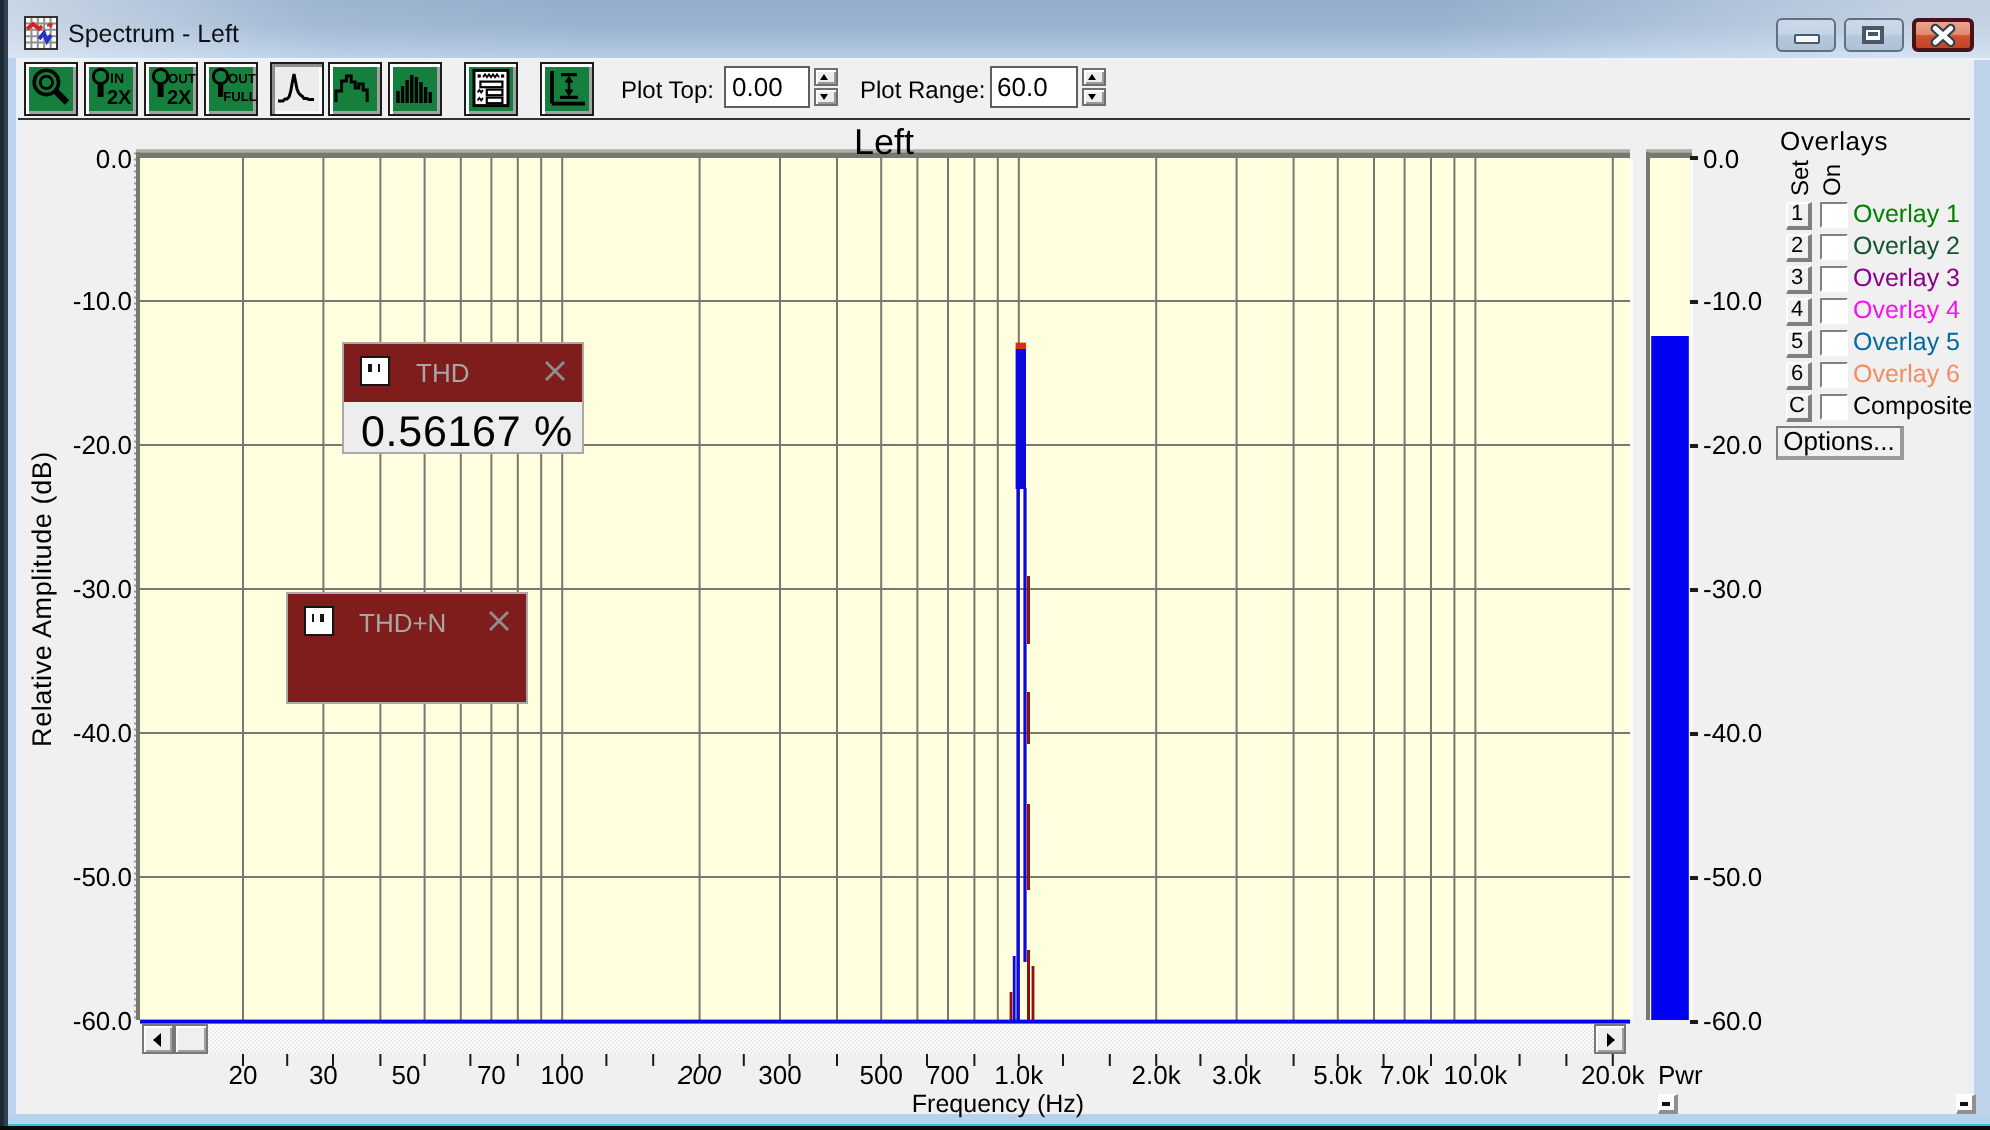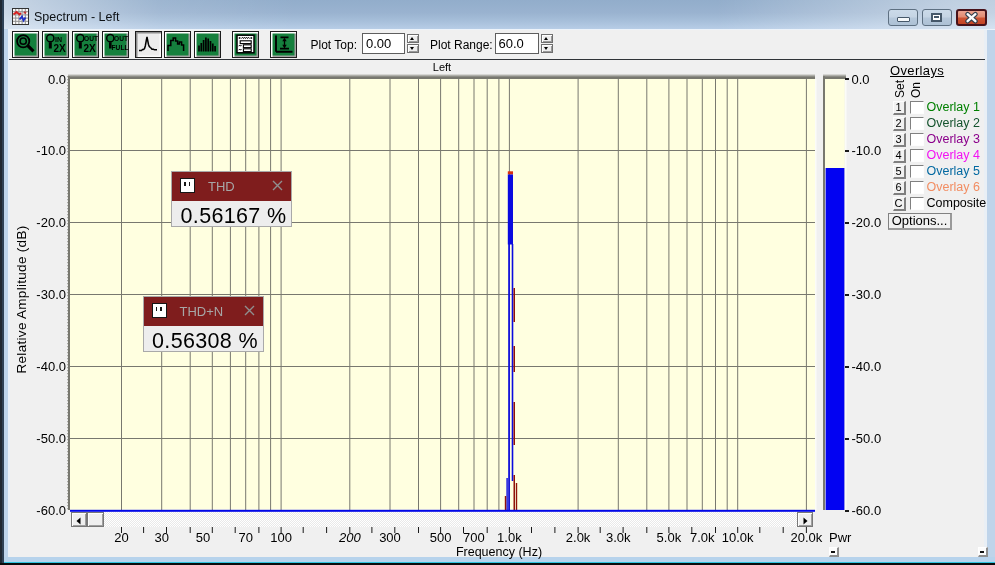--- a/index.html
+++ b/index.html
@@ -239,21 +239,21 @@
     <div class="yrlab" style="top:215px;">-20.0</div>
  <div class="ytick" style="top:294px;"></div>
     <div class="yrlab" style="top:287px;">-30.0</div>
  <div class="ytick" style="top:366px;"></div>
     <div class="yrlab" style="top:359px;">-40.0</div>
  <div class="ytick" style="top:438px;"></div>
     <div class="yrlab" style="top:431px;">-50.0</div>
  <div class="ytick" style="top:510px;"></div>
     <div class="yrlab" style="top:503px;">-60.0</div>
 
- <div class="abs" style="left:412px;top:61px;width:60px;text-align:center;font-size:11px;">Left</div>
+ <div class="abs" style="left:412px;top:61px;width:60px;text-align:center;font-size:18px;">Left</div>
 
  <div class="mini" style="left:171px;top:171px;">
    <div class="ic">
         <i style="left:3px;"></i>
         <i style="left:7.5px;"></i>
       </div>
    <div class="ti">THD</div>
    <svg class="xx" style="left:100px;">
         <path d="M1 1L10 10 M10 1L1 10" stroke="#8F8F8F" stroke-width="1.4"></path>
       </svg>
@@ -261,21 +261,20 @@
  </div>
  <div class="mini" style="left:142.5px;top:296px;">
    <div class="ic">
         <i style="left:3px;"></i>
         <i style="left:7.5px;"></i>
       </div>
    <div class="ti">THD+N</div>
    <svg class="xx" style="left:100px;">
         <path d="M1 1L10 10 M10 1L1 10" stroke="#8F8F8F" stroke-width="1.4"></path>
       </svg>
-   <div class="bd">0.56308 %</div>
  </div>
 
  <div class="abs" id="sbtrack"></div>
  <div class="sbb" style="left:70.5px;width:16px;"><svg width="14" height="12.5">
         <path d="M8.5 2.5L4.5 6L8.5 9.5Z" fill="#000"></path>
       </svg></div>
  <div class="sbb" style="left:87px;width:16.5px;"></div>
  <div class="sbb" style="left:797px;width:16px;"><svg width="14" height="12.5">
         <path d="M5.5 2.5L9.5 6L5.5 9.5Z" fill="#000"></path>
       </svg></div>
@@ -292,21 +291,21 @@
  <div class="flab" style="left:481.4px;">1.0k</div>
  <div class="flab" style="left:550.1px;">2.0k</div>
  <div class="flab" style="left:590.3px;">3.0k</div>
  <div class="flab" style="left:640.9px;">5.0k</div>
  <div class="flab" style="left:674.3px;">7.0k</div>
  <div class="flab" style="left:709.7px;">10.0k</div>
  <div class="flab" style="left:778.4px;">20.0k</div>
  <div class="abs t13" style="left:829px;top:530px;">Pwr</div>
  <div class="abs" style="left:419px;top:544.5px;width:160px;text-align:center;font-size:12.5px;">Frequency (Hz)</div>
 
- <div class="abs t13" style="left:890px;top:63px;text-decoration:underline;letter-spacing:0.35px;">Overlays</div>
+ <div class="abs t13" style="left:890px;top:63px;letter-spacing:0.35px;">Overlays</div>
  <div class="abs" style="left:893px;top:74px;width:14px;height:24px;font-size:12px;writing-mode:vertical-rl;transform:rotate(180deg);text-align:left;">Set</div>
  <div class="abs" style="left:909px;top:76px;width:14px;height:22px;font-size:12px;writing-mode:vertical-rl;transform:rotate(180deg);text-align:left;">On</div>
 
  <div class="obtn" style="top:101px;">1</div>
     <div class="ochk" style="top:100.5px;"></div>
     <div class="olab" style="top:100px;color:#008000;">Overlay 1</div>
  <div class="obtn" style="top:117px;">2</div>
     <div class="ochk" style="top:116.5px;"></div>
     <div class="olab" style="top:116px;color:#14532d;">Overlay 2</div>
  <div class="obtn" style="top:133px;">3</div>

